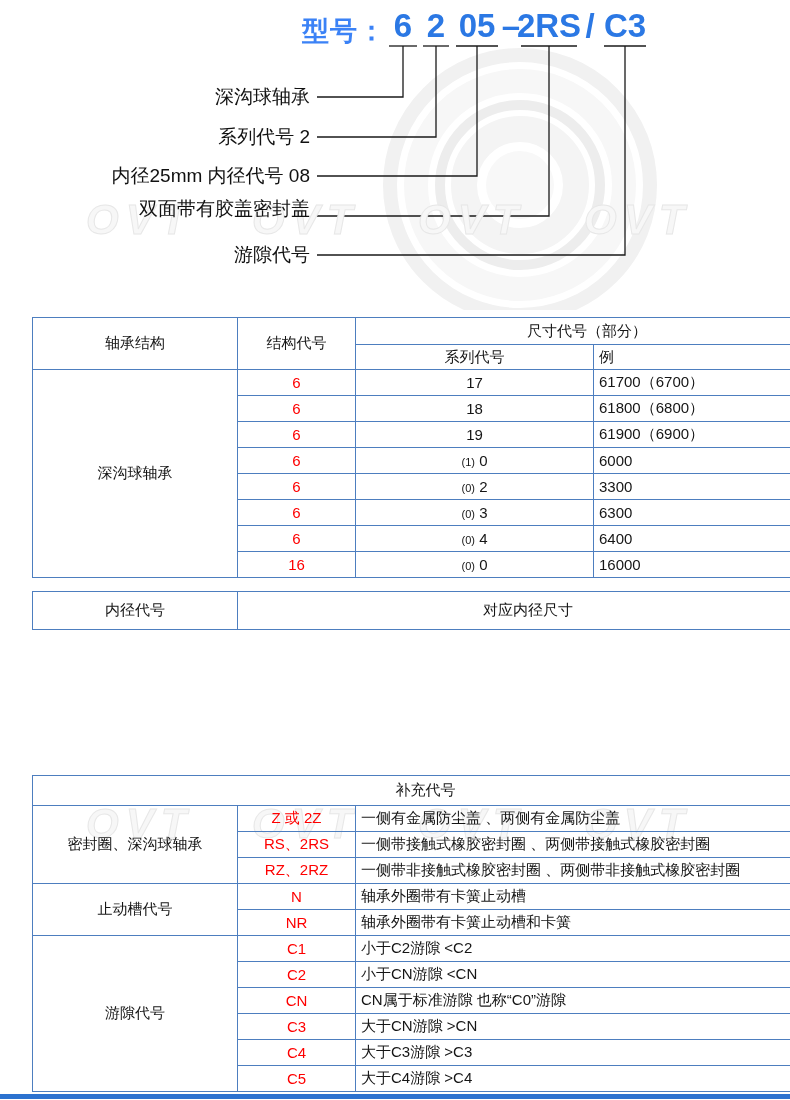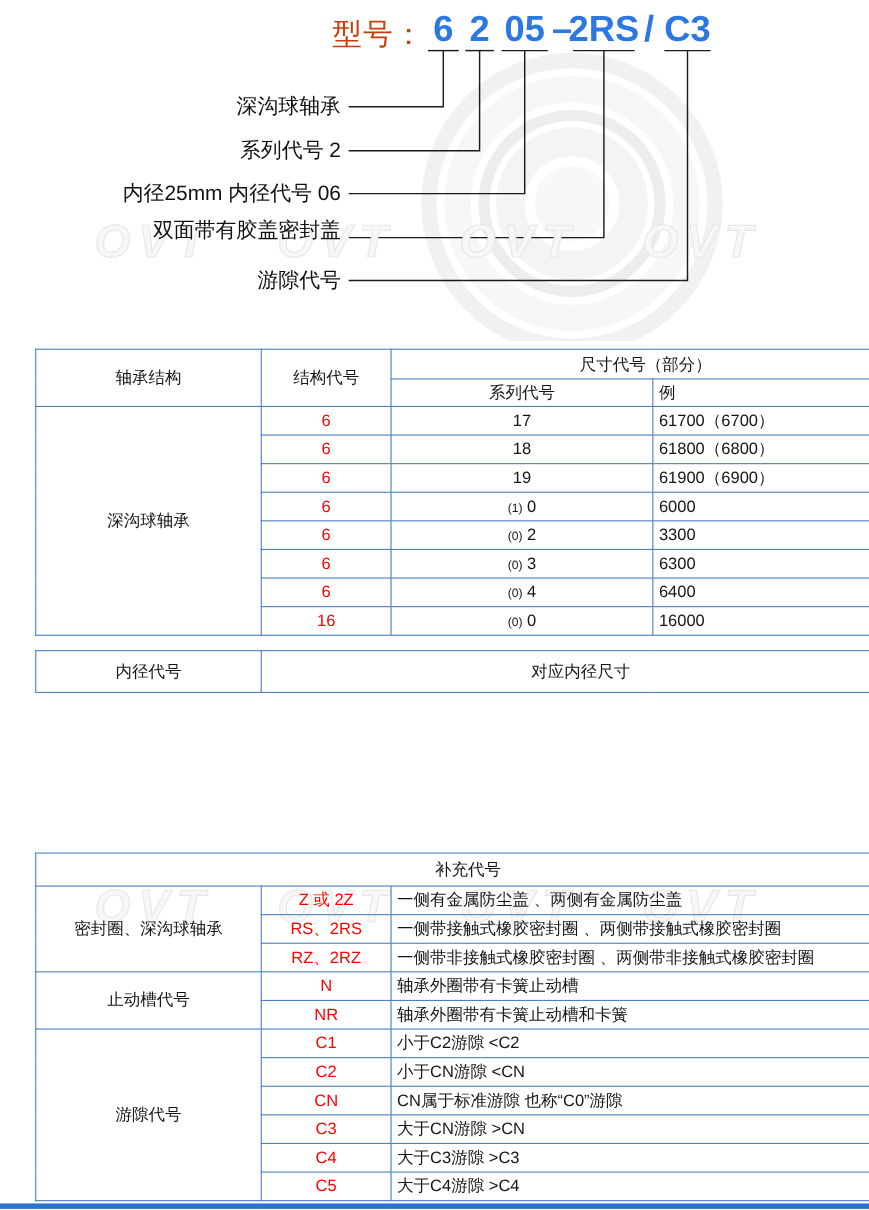--- a/index.html
+++ b/index.html
@@ -10,21 +10,21 @@
     --ink:#151515;
   }
   html,body{margin:0;padding:0;background:#fff;}
   .page{
     position:relative;width:790px;height:1100px;background:#ffffff;overflow:hidden;
     font-family:"Liberation Sans","DejaVu Sans",sans-serif;color:var(--ink);
   }
   
   #connector-svg{position:absolute;left:0;top:0;width:790px;height:310px;}
   .model-prefix{
-    position:absolute;top:13px;right:404px;font-size:27px;font-weight:400;color:#c2410c;
+    position:absolute;top:13px;right:404px;font-size:27px;font-weight:700;color:#3b82f6;
     white-space:nowrap;letter-spacing:1px;
   }
   .model-part{
     position:absolute;top:7px;transform:translateX(-50%);
     font-size:33px;font-weight:700;color:var(--accent);white-space:nowrap;
   }
   .callout-label{
     position:absolute;right:480px;transform:translateY(-50%);
     font-size:19px;color:#111;white-space:nowrap;
   }
@@ -103,21 +103,21 @@
       <span class="model-part" style="left: 477px;">05</span>
       <span class="model-part" style="left: 549px;">2RS</span>
       <span class="model-part" style="left: 625px;">C3</span>
       <span class="model-part" style="left: 511px;">–</span>
       <span class="model-part" style="left: 590px;">/</span>
     </div>
 
   <div id="callout-labels">
       <div class="callout-label" style="top: 97px;">深沟球轴承</div>
       <div class="callout-label" style="top: 137px;">系列代号 2</div>
-      <div class="callout-label" style="top: 176px;">内径25mm 内径代号 06</div>
+      <div class="callout-label" style="top: 176px;">内径25mm 内径代号 08</div>
       <div class="callout-label" style="top: 209px;">双面带有胶盖密封盖</div>
       <div class="callout-label" style="top: 255px;">游隙代号</div>
     </div>
 
   <table id="table1">
     <colgroup>
         <col style="width:205px">
         <col style="width:118px">
         <col style="width:238px">
         <col style="width:225px">

